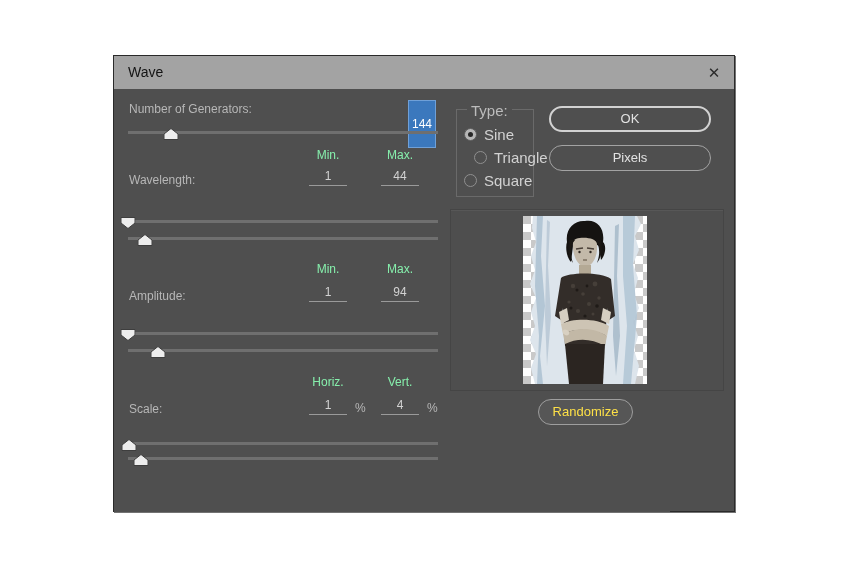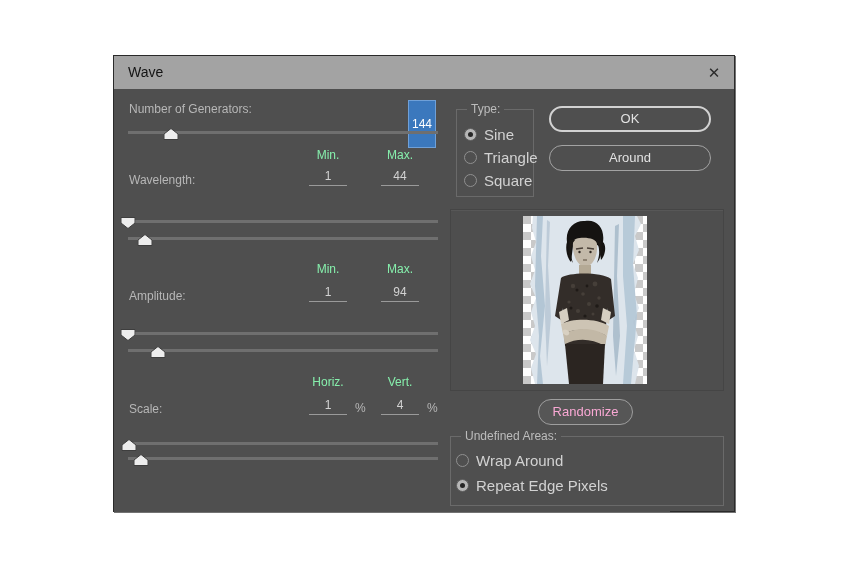--- a/index.html
+++ b/index.html
@@ -26,21 +26,21 @@
 
   .gen-value { position:absolute; font-size:12px; color:#ffffff; background:#3b78bd;
                border:1px solid #6fa0d8; padding:16px 3px; line-height:14px; }
 
   .slider { position:absolute; left:14px; width:310px; height:14px; }
   .slider .track { position:absolute; left:0; right:0; top:6px; height:3px; background:#6f6f6f; }
   .slider .thumb { position:absolute; top:1px; width:15px; height:12px; transform:translateX(-50%); }
 
   .groupbox { position:absolute; border:1px solid #6a6a6a; }
   .groupbox .gb-label { position:absolute; top:-8px; left:10px; background:#4f4f4f;
-                        padding:0 4px; font-size:12px; color:#bcbcbc; white-space:nowrap; }
+                        padding:0 4px; font-size:15px; color:#bcbcbc; white-space:nowrap; }
 
   .radio-row { position:absolute; height:14px; }
   .radio { position:absolute; left:0; top:0; width:13px; height:13px; border-radius:50%;
            border:1px solid #8f8f8f; background:transparent; }
   .radio.selected { background:#b6b6b6; border:1px solid #5d5d5d; }
   .radio.selected::after { content:""; position:absolute; left:3px; top:3px; width:5px; height:5px;
                            border-radius:50%; background:#262626; }
   .radio-label { position:absolute; left:20px; top:0; font-size:15px; color:#d2d2d2; line-height:14px; white-space:nowrap; }
 
   .pill { position:absolute; width:162px; height:26px; border-radius:14px; background:transparent;
@@ -48,21 +48,21 @@
   .pill.ok { border:2px solid #d2d2d2; line-height:22px; }
   .pill.cancel { border:1px solid #a3a3a3; }
 
   .preview-panel { position:absolute; left:336px; top:120px; width:274px; height:182px;
                    background:#4e4e4e; border:1px solid #454545;
                    box-shadow:inset 0 1px 0 rgba(255,255,255,0.05); }
   .preview-photo { position:absolute; left:72px; top:6px; width:124px; height:168px; }
 
   .btn-randomize { position:absolute; left:424px; top:310px; width:95px; height:26px;
                    background:#565656; border:1px solid #9e9e9e; border-radius:13px;
-                   color:#f9a8d4; font-size:13px; text-align:center; line-height:24px; cursor:default; }
+                   color:#fde047; font-size:13px; text-align:center; line-height:24px; cursor:default; }
 </style>
 </head>
 <body>
 
 <div class="canvas">
   <div class="dialog">
 
     <div class="titlebar">
       <span class="title">Wave</span>
       <span class="close">✕</span>
@@ -148,32 +148,32 @@
             </svg>
         </div>
       </div>
 
       <div class="groupbox" style="left:342px; top:20px; width:78px; height:88px;">
         <span class="gb-label">Type:</span>
         <div class="radio-row" style="left:7px; top:18px; position:absolute; width:70px;">
           <span class="radio selected"></span>
           <span class="radio-label">Sine</span>
         </div>
-        <div class="radio-row" style="left:7px; top:41px; position:absolute; width:70px;">
+        <div class="radio-row" style="left:17px; top:41px; position:absolute; width:70px;">
           <span class="radio"></span>
           <span class="radio-label">Triangle</span>
         </div>
         <div class="radio-row" style="left:7px; top:64px; position:absolute; width:70px;">
           <span class="radio"></span>
           <span class="radio-label">Square</span>
         </div>
       </div>
 
       <div class="pill ok" style="left:435px; top:17px;">OK</div>
-      <div class="pill cancel" style="left:435px; top:56px;">Around</div>
+      <div class="pill cancel" style="left:435px; top:56px;">Pixels</div>
 
       <div class="preview-panel">
         <div class="preview-photo">
           <svg width="124" height="168" viewBox="0 0 124 168">
             <defs>
               <pattern id="chk" width="16" height="16" patternUnits="userSpaceOnUse">
                 <rect width="16" height="16" fill="#ffffff"></rect>
                 <rect width="8" height="8" fill="#c9c9c9"></rect>
                 <rect x="8" y="8" width="8" height="8" fill="#c9c9c9"></rect>
               </pattern>
@@ -216,27 +216,16 @@
             <path d="M38,108 C50,102 74,102 86,110 L84,120 C70,112 52,112 40,118 Z" fill="#cdc4b4"></path>
             <path d="M40,118 C56,110 72,112 84,120 L82,130 C68,122 54,122 42,128 Z" fill="#c2b8a6"></path>
             <path d="M44,114 C40,112 38,116 42,119 C46,121 48,116 44,114 Z" fill="#d8d0c1"></path>
             <path d="M42,128 L82,128 L80,168 L46,168 Z" fill="#2b2521"></path>
           </svg>
         </div>
       </div>
 
       <div class="btn-randomize">Randomize</div>
 
-      <div class="groupbox" style="left:336px; top:347px; width:274px; height:70px;">
-        <span class="gb-label">Undefined Areas:</span>
-        <div class="radio-row" style="left:5px; top:17px; position:absolute; width:260px;">
-          <span class="radio"></span>
-          <span class="radio-label">Wrap Around</span>
-        </div>
-        <div class="radio-row" style="left:5px; top:42px; position:absolute; width:260px;">
-          <span class="radio selected"></span>
-          <span class="radio-label">Repeat Edge Pixels</span>
-        </div>
-      </div>
 
     </div>
   </div>
 </div>
 
 </body></html>

